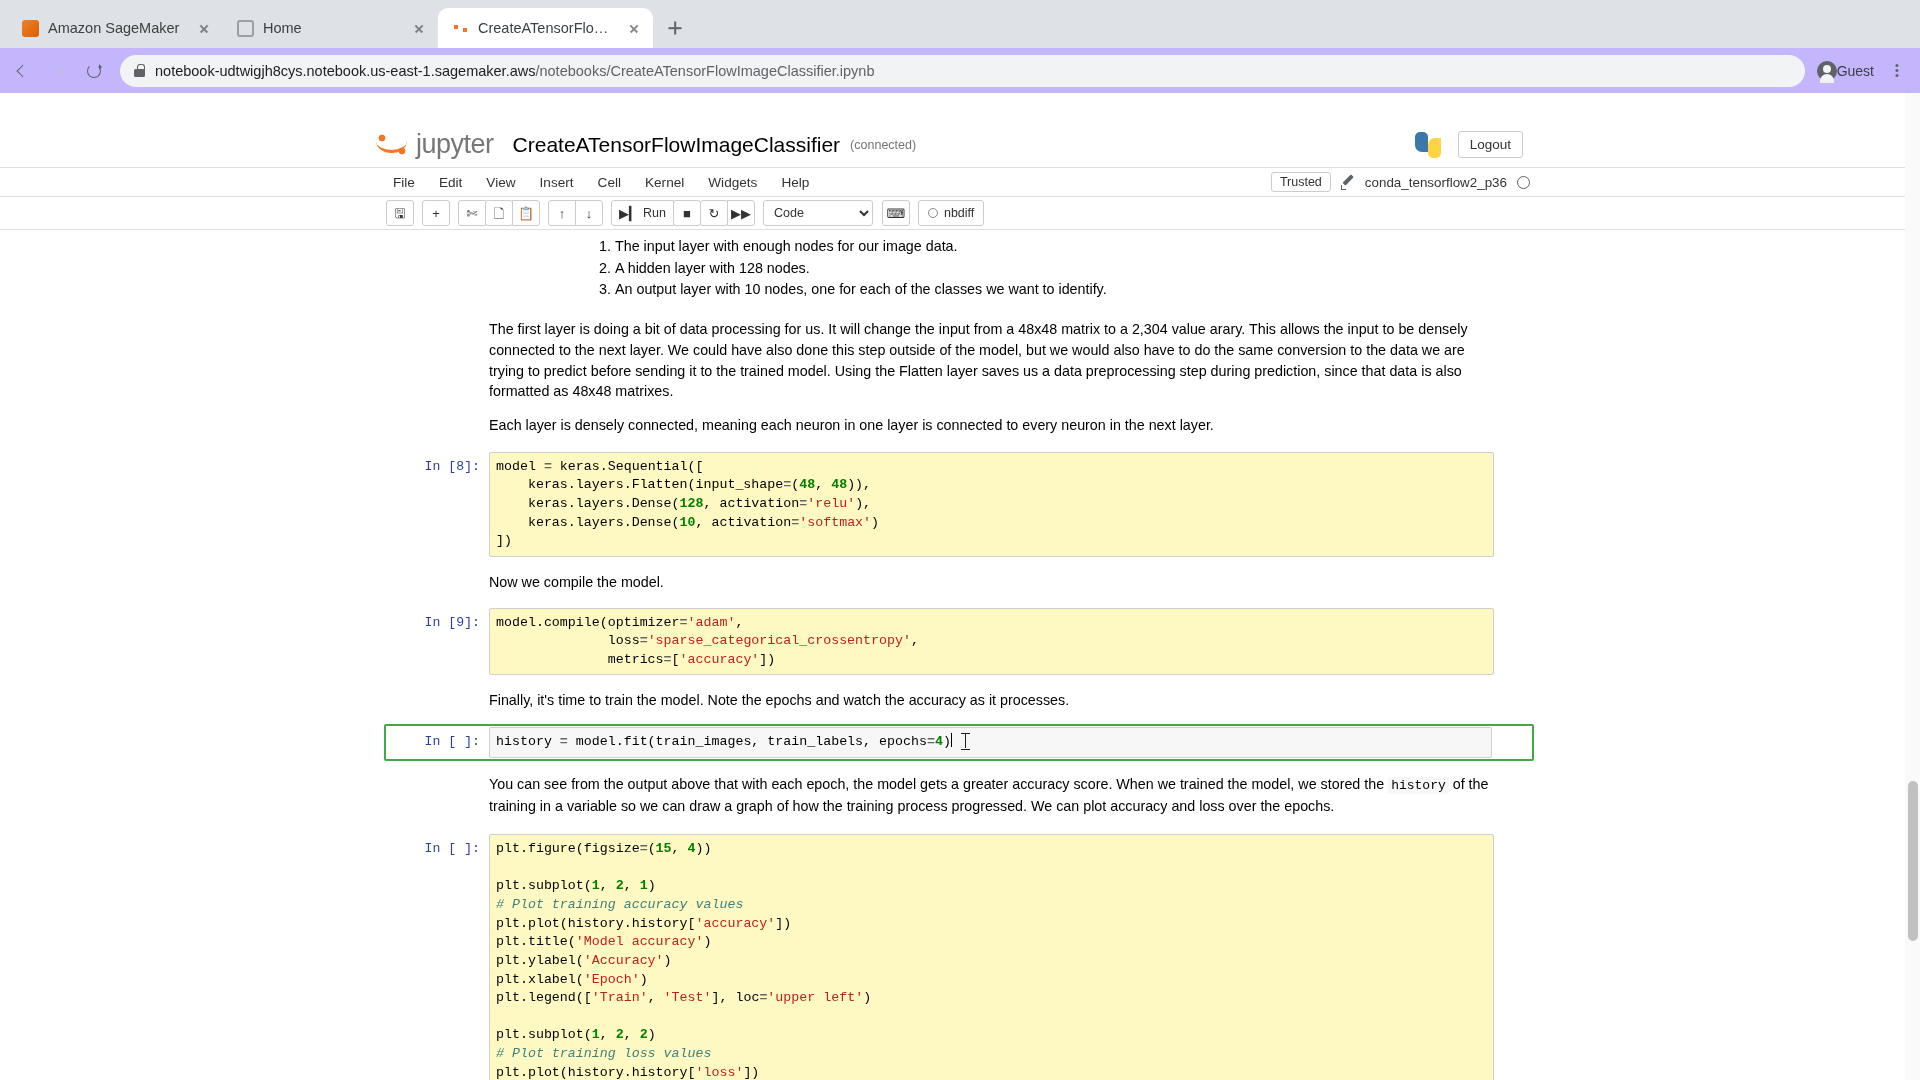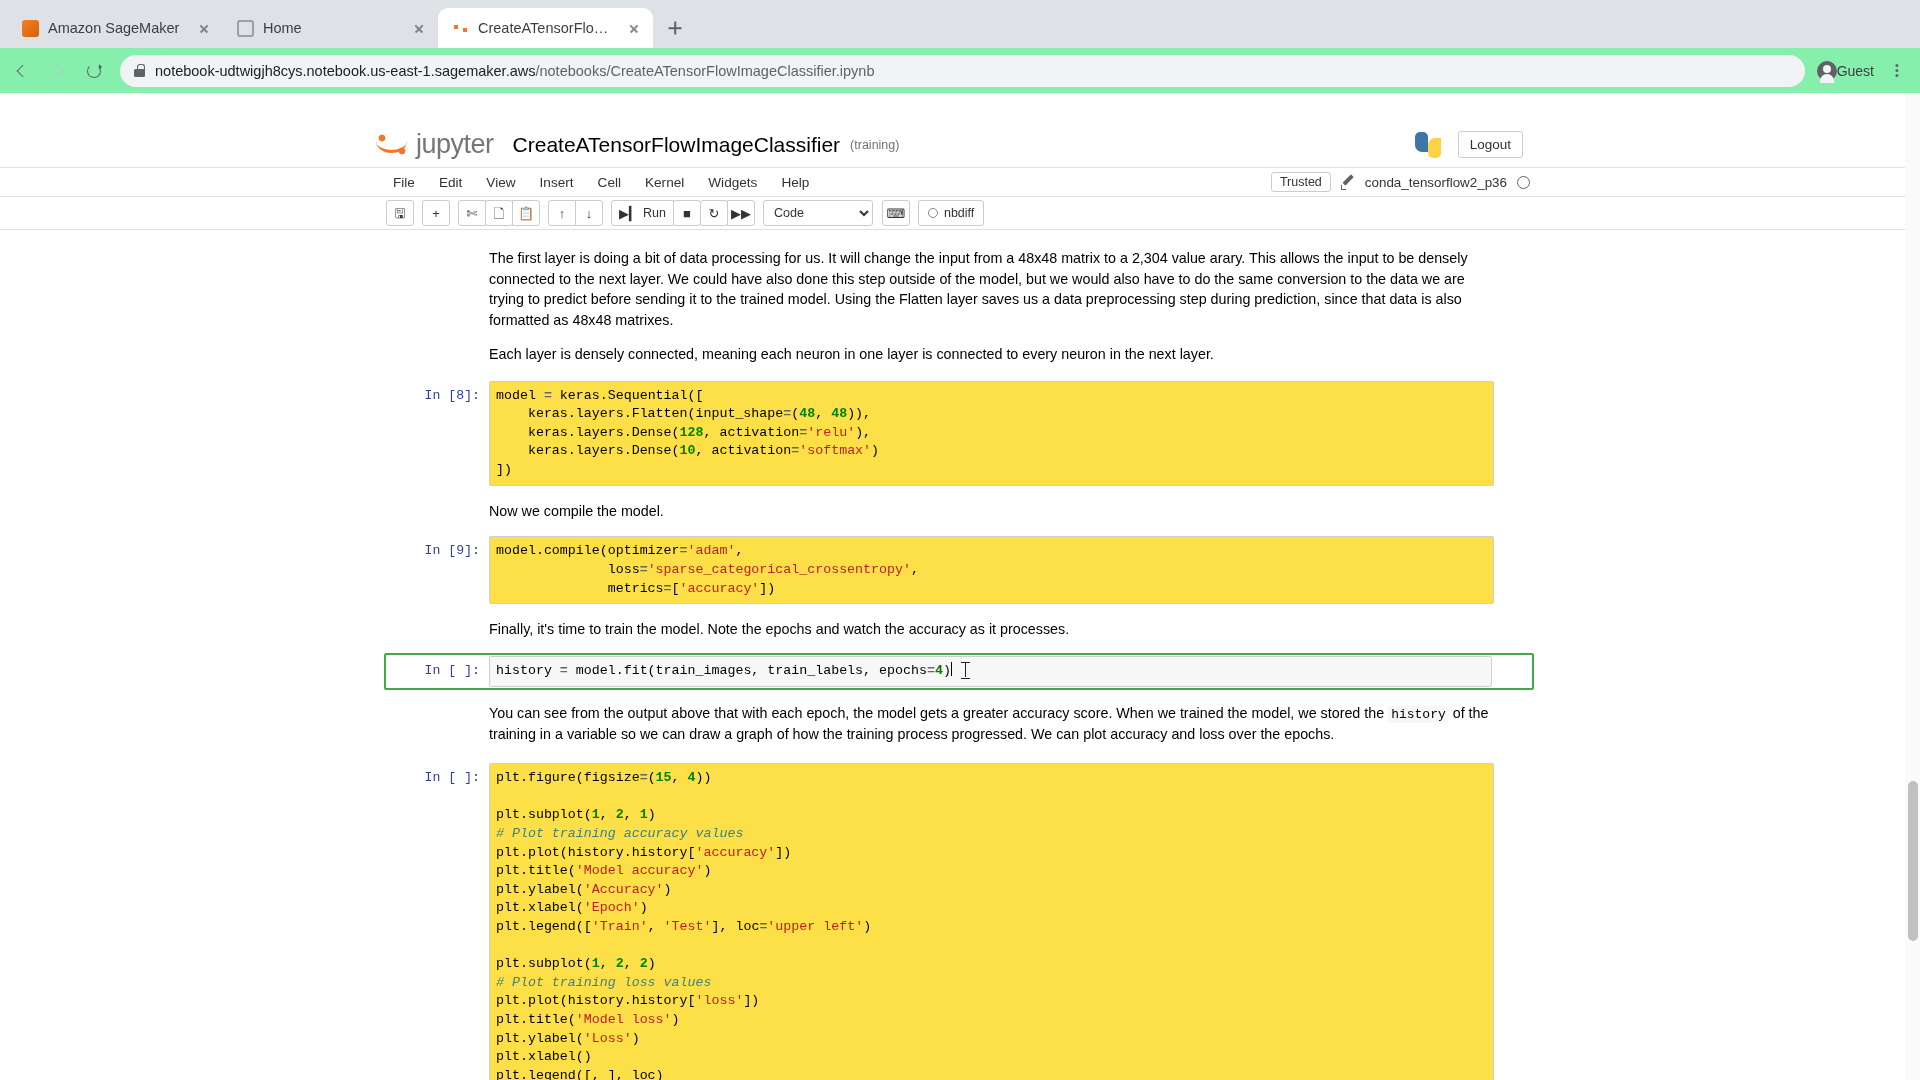--- a/index.html
+++ b/index.html
@@ -45,21 +45,21 @@
     width:30px; height:30px; margin:0 0 5px 7px; position:relative; border-radius:50%;
   }
   .newtab::before, .newtab::after {
     content:""; position:absolute; background:#5f6368; left:50%; top:50%;
   }
   .newtab::before { width:13px; height:1.6px; transform:translate(-50%,-50%); }
   .newtab::after { width:1.6px; height:13px; transform:translate(-50%,-50%); }
 
   
   .navbar {
-    height:45px; background:#86efac; display:flex; align-items:center; gap:4px;
+    height:45px; background:#c4b5fd; display:flex; align-items:center; gap:4px;
     padding:0 10px 0 6px;
   }
   .navbtn { width:32px; height:32px; position:relative; border-radius:50%; flex:0 0 32px; }
   .arrow { position:absolute; left:50%; top:50%; width:9px; height:9px;
     border-left:1.8px solid #5f6368; border-bottom:1.8px solid #5f6368; }
   .navbtn.back .arrow { transform:translate(-40%,-50%) rotate(45deg); }
   .navbtn.fwd .arrow { transform:translate(-60%,-50%) rotate(-135deg); border-color:#bdc1c6; }
   .reload {
     position:absolute; left:50%; top:50%; width:14px; height:14px; transform:translate(-50%,-50%);
     border:1.8px solid #5f6368; border-radius:50%; border-top-color:transparent;
@@ -173,21 +173,21 @@
     border-radius:2px; padding:1px 3px; color:#000;
   }
 
   .cell { display:flex; align-items:flex-start; margin:10px 0; padding:2px 0; }
   .cell.selected { border:2px solid #42a948; border-radius:2px; padding:1px 0; margin-left:-2px; }
   .prompt {
     width:103px; flex:0 0 103px; text-align:right; padding-right:9px; padding-top:7px;
     font-family:"Liberation Mono", monospace; font-size:13.2px; color:#303f9f;
   }
   .input-area {
-    flex:1; background:#fde047; border:1px solid #cfcfcf; border-radius:2px;
+    flex:1; background:#fef9c3; border:1px solid #cfcfcf; border-radius:2px;
     padding:5px 4px 5px 6px; margin-right:40px; min-height:22px;
   }
   .cell.selected .input-area { background:#f7f7f7; border-color:#cfcfcf; }
   pre.code {
     margin:0; font-family:"Liberation Mono", monospace; font-size:13.3px; line-height:1.4;
     color:#000; white-space:pre; tab-size:4;
   }     
   .s  { color:#ba2121; }      
   .num{ color:#008000; font-weight:bold; }
   .op { color:#666; font-weight:bold; }
@@ -256,21 +256,21 @@
   <div class="viewport">
     <div class="page">
 
       <div class="jup-header">
         <div class="jup-inner">
           <div class="jup-logo">
             <span class="mark"></span>
             <span class="jup-word">jupyter</span>
           </div>
           <div class="nb-title">CreateATensorFlowImageClassifier</div>
-          <div class="autosaved">(training)</div>
+          <div class="autosaved">(connected)</div>
           <div class="py-logo">
               <span class="b1"></span>
               <span class="b2"></span>
             </div>
           <div class="logout-btn">
               <span>Logout</span>
             </div>
         </div>
       </div>
 
@@ -353,20 +353,25 @@
                 <span>nbdiff</span>
               </div>
             </div>
         </div>
       </div>
 
       <div class="nb-body">
         <div class="nb-inner">
 
           <div class="md-block">
+            <ol style="margin-top:6px;">
+              <li>The input layer with enough nodes for our image data.</li>
+              <li>A hidden layer with 128 nodes.</li>
+              <li>An output layer with 10 nodes, one for each of the classes we want to identify.</li>
+            </ol>
             <p style="margin-top:18px;">The first layer is doing a bit of data processing for us. It will change the input from a 48x48 matrix to a 2,304 value arary. This allows the input to be densely connected to the next layer. We could have also done this step outside of the model, but we would also have to do the same conversion to the data we are trying to predict before sending it to the trained model. Using the Flatten layer saves us a data preprocessing step during prediction, since that data is also formatted as 48x48 matrixes.</p>
             <p>Each layer is densely connected, meaning each neuron in one layer is connected to every neuron in the next layer.</p>
           </div>
 
           <div class="cell" style="margin-top:14px;">
             <div class="prompt">In [8]:</div>
             <div class="input-area">
 <pre class="code">model <span class="op">=</span> keras.Sequential([
     keras.layers.Flatten(input_shape<span class="op">=</span>(<span class="num">48</span>, <span class="num">48</span>)),
     keras.layers.Dense(<span class="num">128</span>, activation<span class="op">=</span><span class="s">'relu'</span>),

